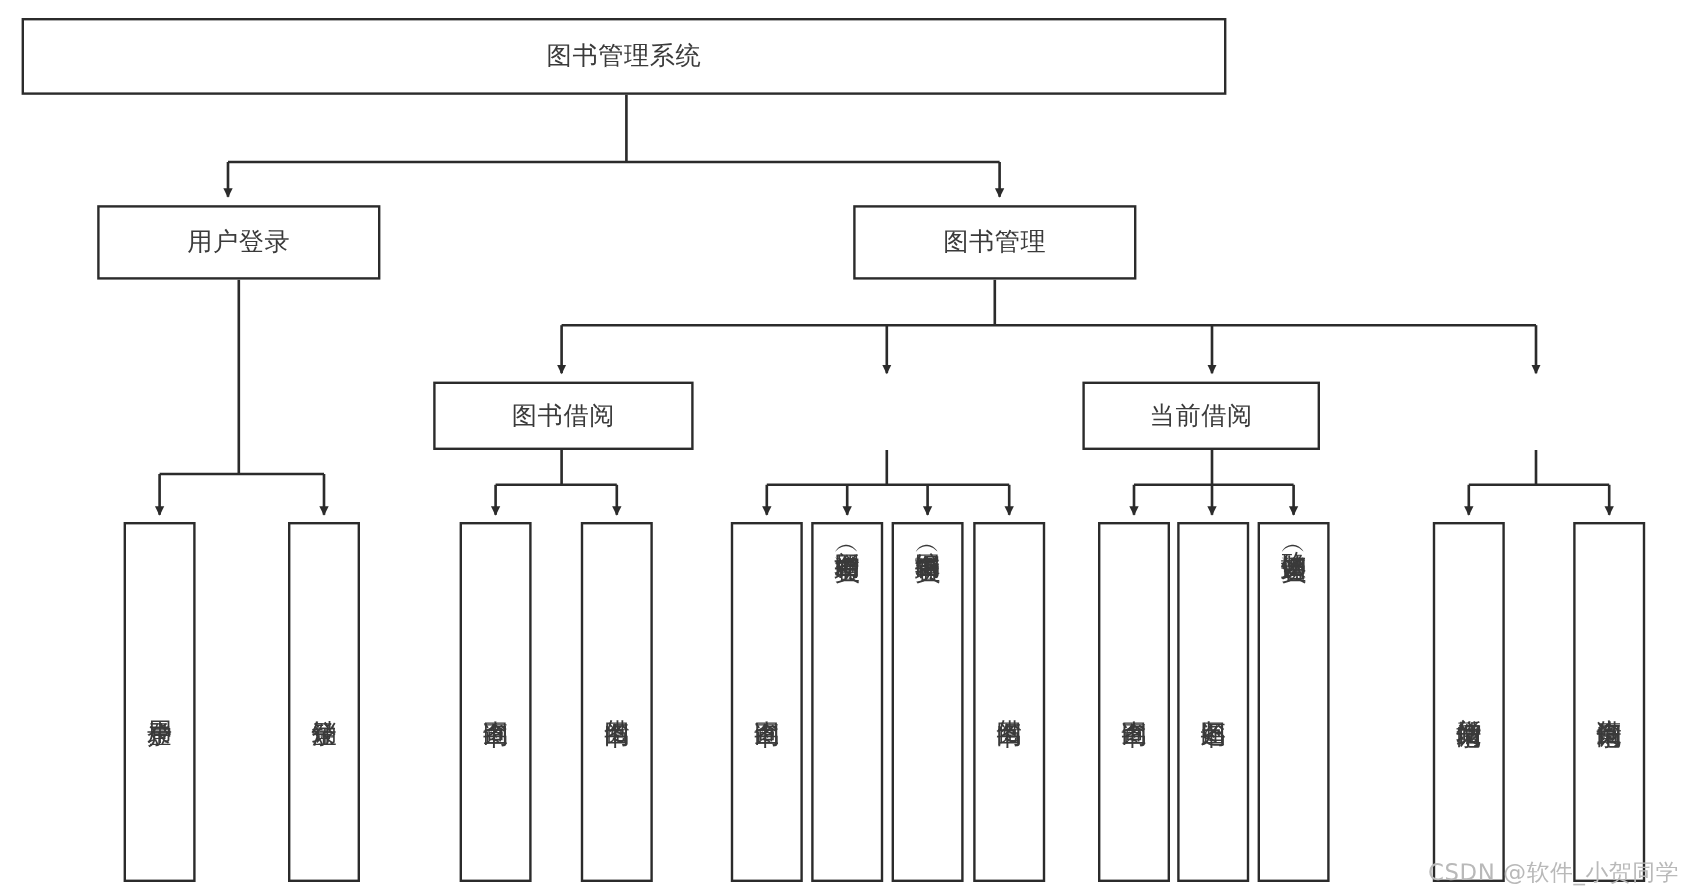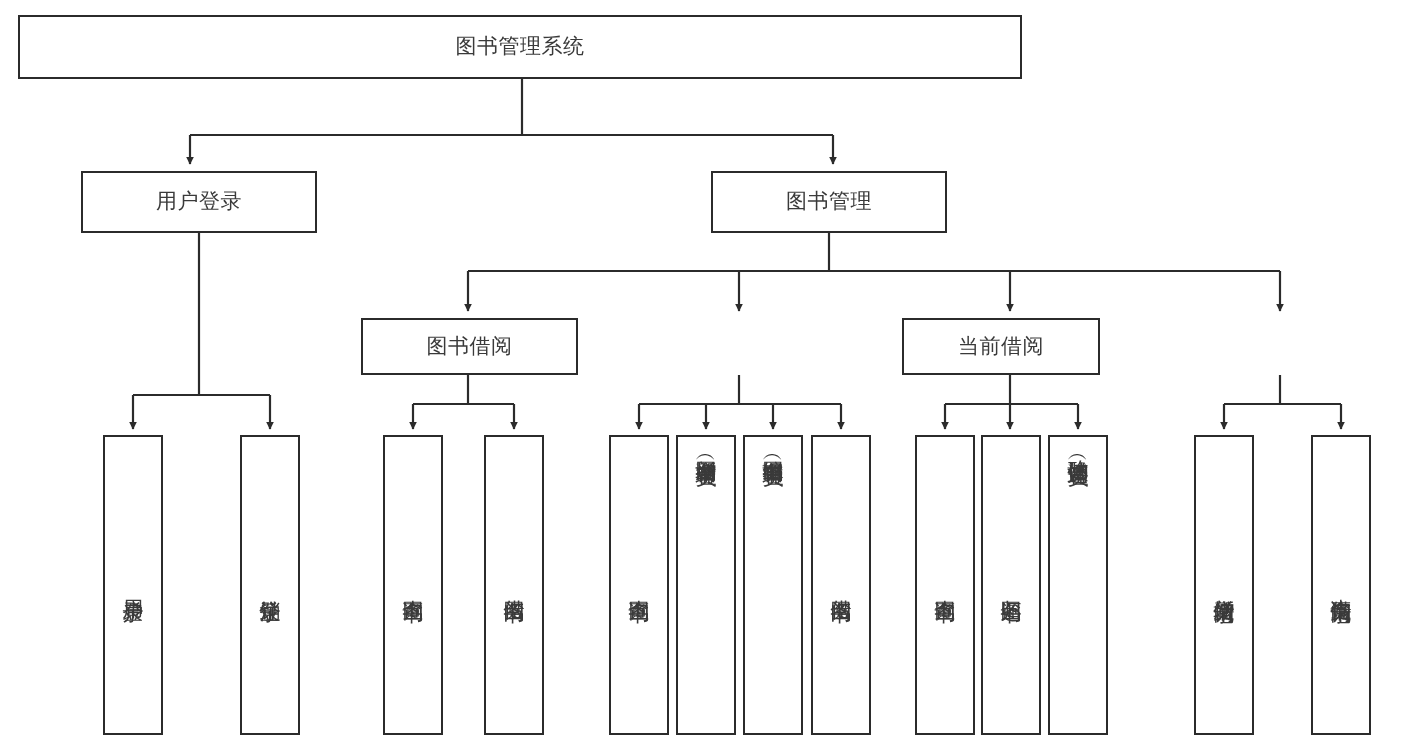--- a/index.html
+++ b/index.html
@@ -182,14 +182,15 @@
     <span class="label">确认归还（管理员）</span>
   </div>
 
   <div class="node vert centered" style="left:1194px; top:435px; width:60px; height:300px;">
     <span class="label">新增借阅记录</span>
   </div>
   <div class="node vert centered" style="left:1311px; top:435px; width:60px; height:300px;">
     <span class="label">查询借阅记录</span>
   </div>
 
+  <div class="watermark" style="left:1190px; top:714px;">CSDN @软件_小贺同学</div>
 
 </div>
 
 </body></html>

